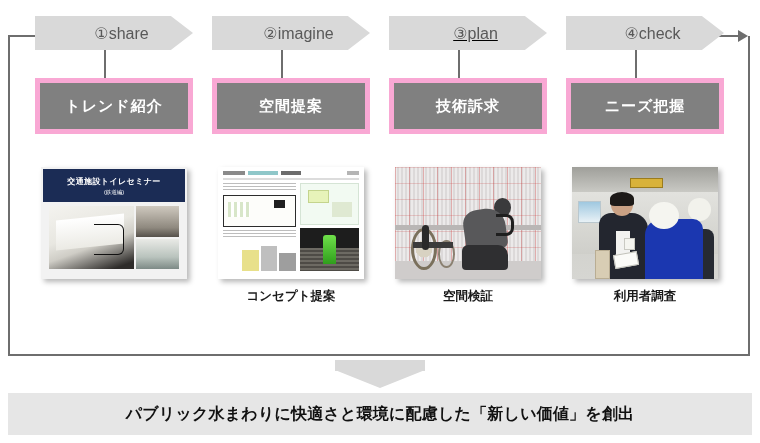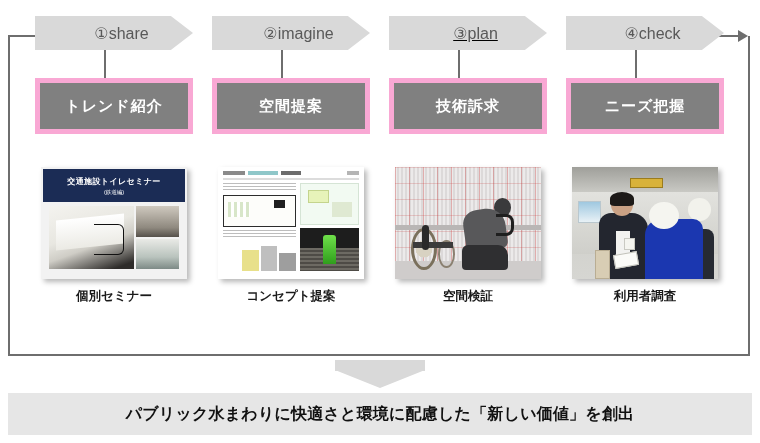--- a/index.html
+++ b/index.html
@@ -355,21 +355,20 @@
         </div>
         <div class="t1-body">
           <div class="t1-big"></div>
           <div class="t1-right">
             <div class="t1-r1"></div>
             <div class="t1-r2"></div>
           </div>
         </div>
       </div>
     </div>
-    <div class="caption">個別セミナー</div>
   </div>
 
   <div class="col col-2">
     <div class="chevron">
       <span>②imagine</span>
     </div>
     <div class="tick"></div>
     <div class="darkbox">
       <span>空間提案</span>
     </div>

